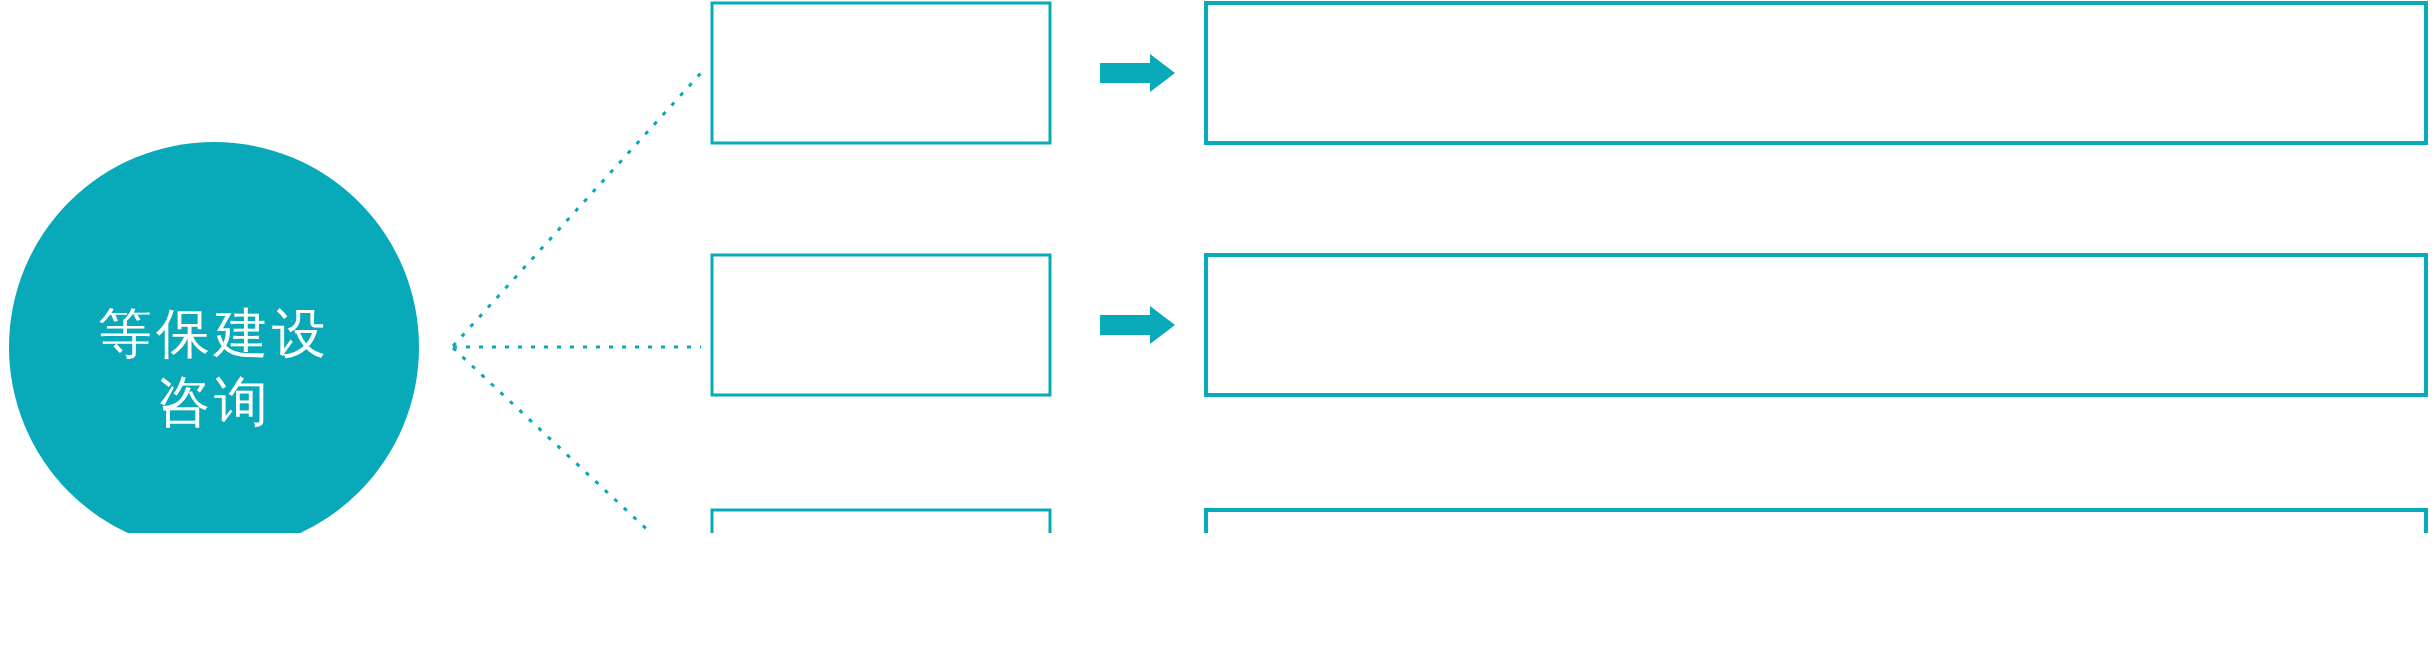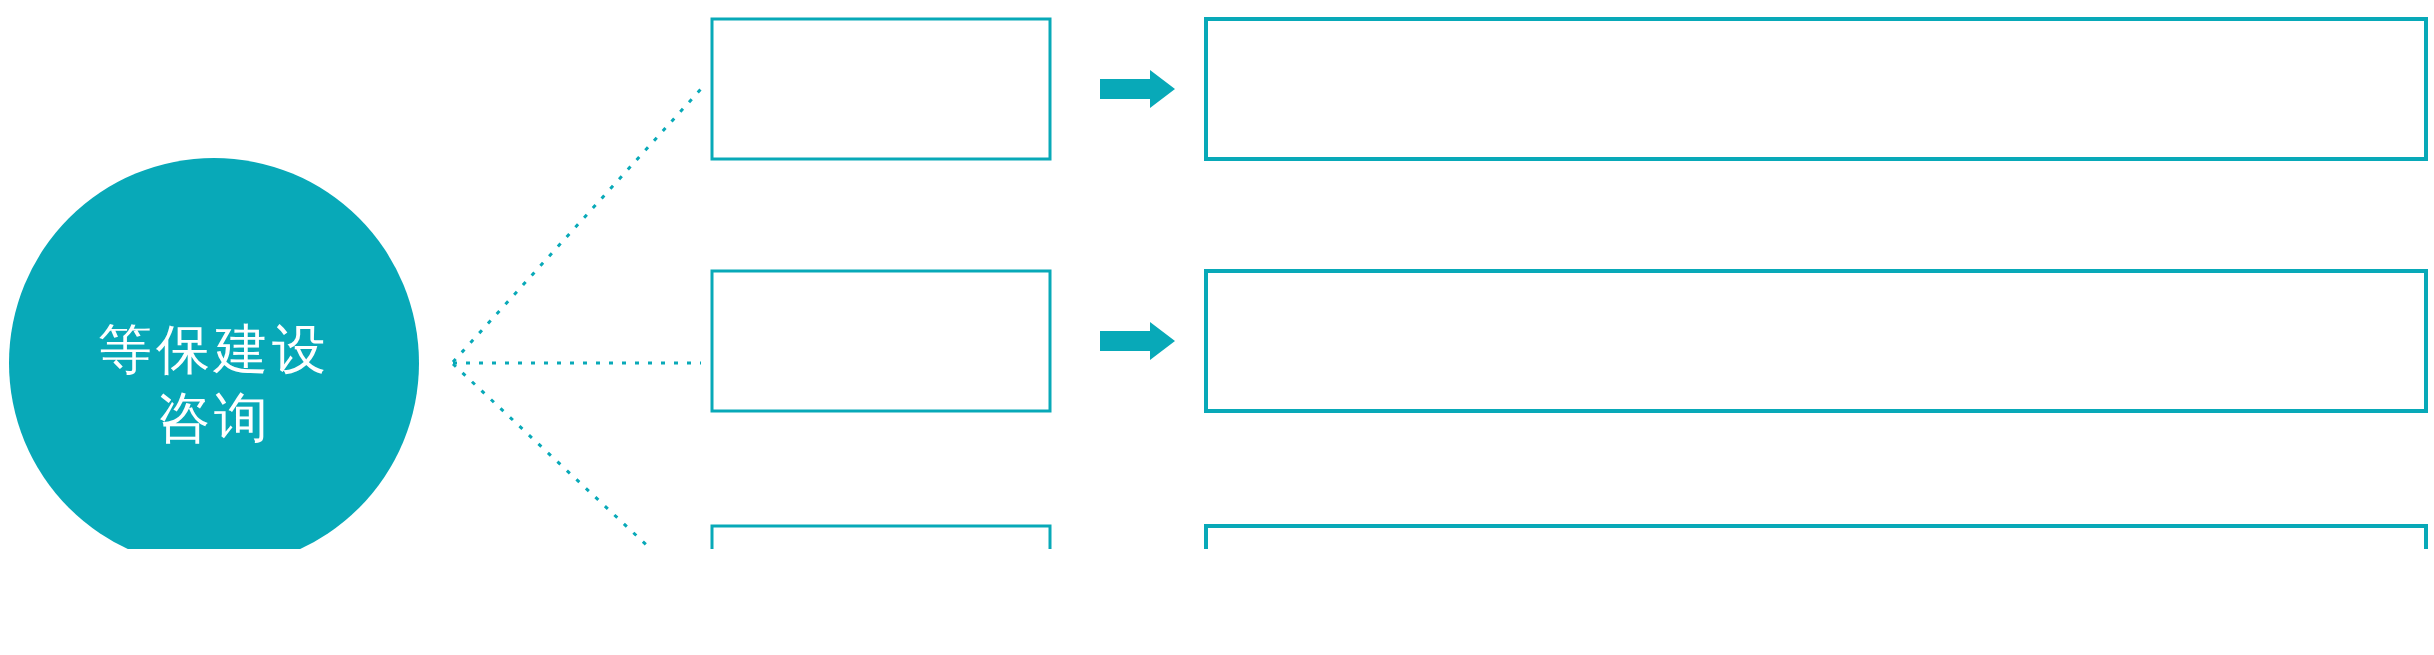--- a/index.html
+++ b/index.html
@@ -11,21 +11,20 @@
     margin: 0;
     padding: 0;
     background: var(--bg);
   }
   .canvas-wrap {
     width: 2434px;
     height: 533px;
     position: relative;
     background: var(--bg);
     overflow: hidden;
-    margin-top: 16px;
   }
   svg { display: block; }
   .topic-circle { fill: var(--accent); }
   .circle-label {
     fill: var(--text-on-accent);
     font-family: "Liberation Sans", "DejaVu Sans", sans-serif;
     font-size: 54px;
     letter-spacing: 4px;
     text-anchor: middle;
   }

